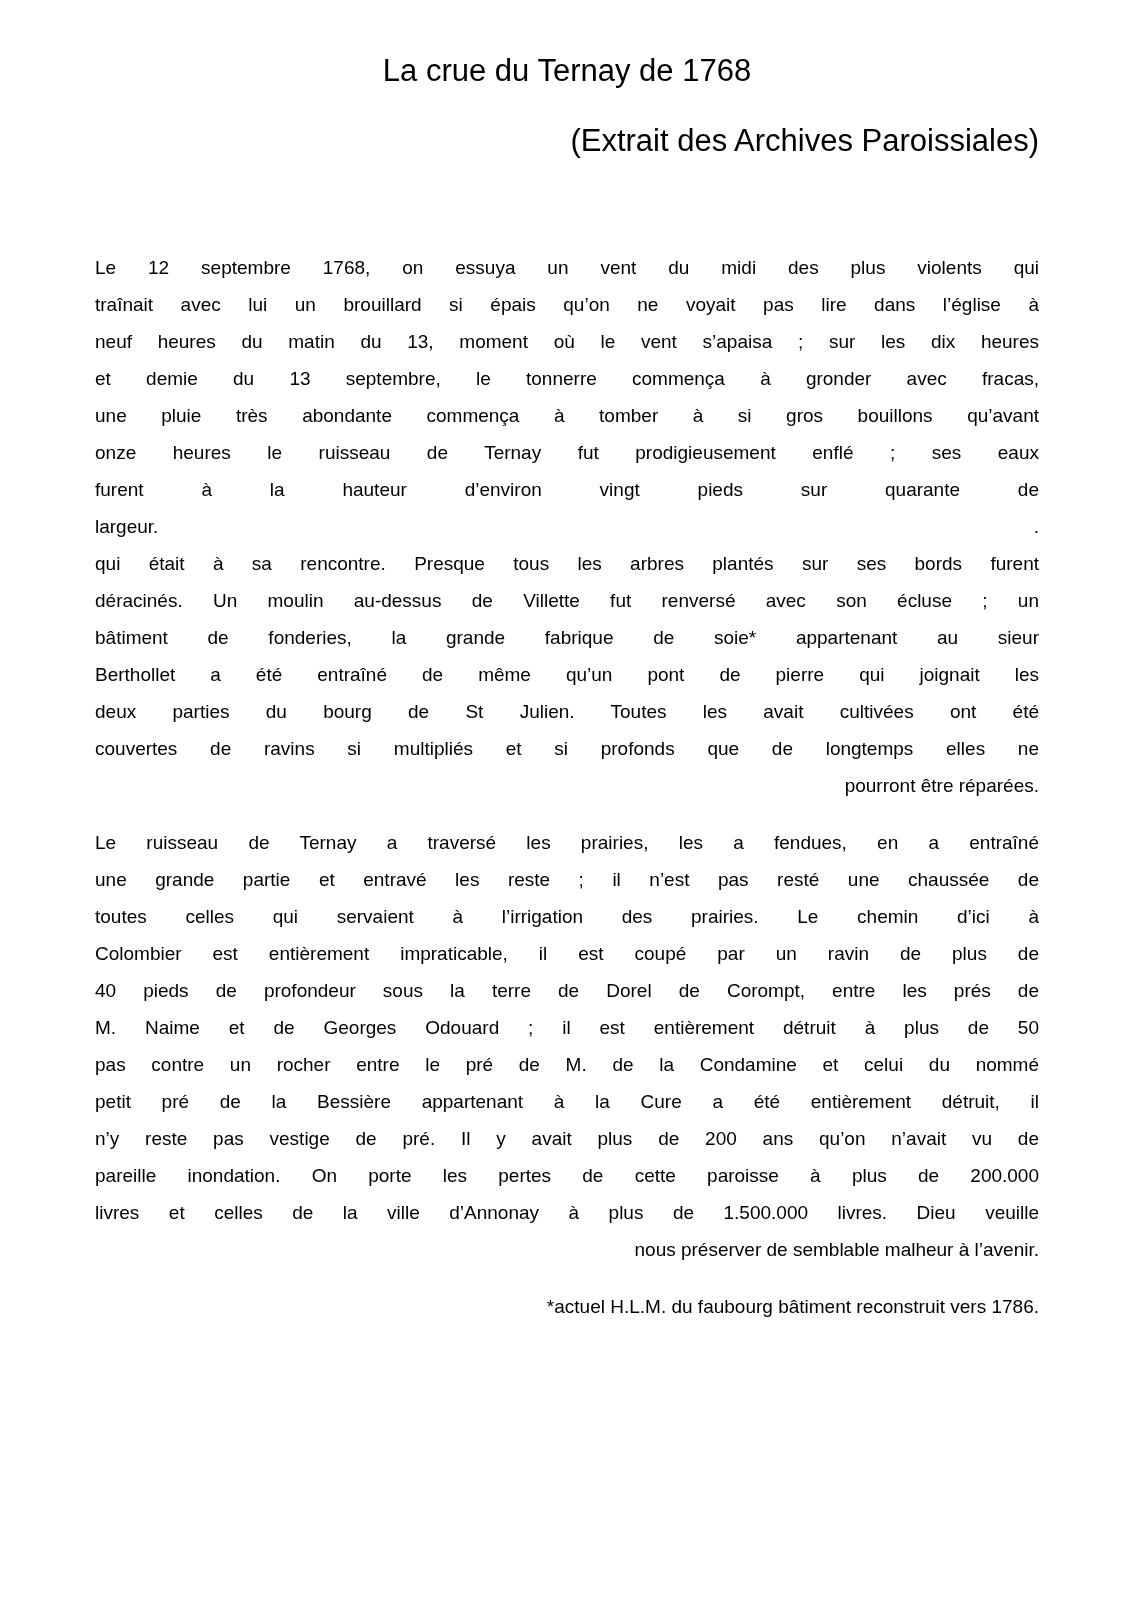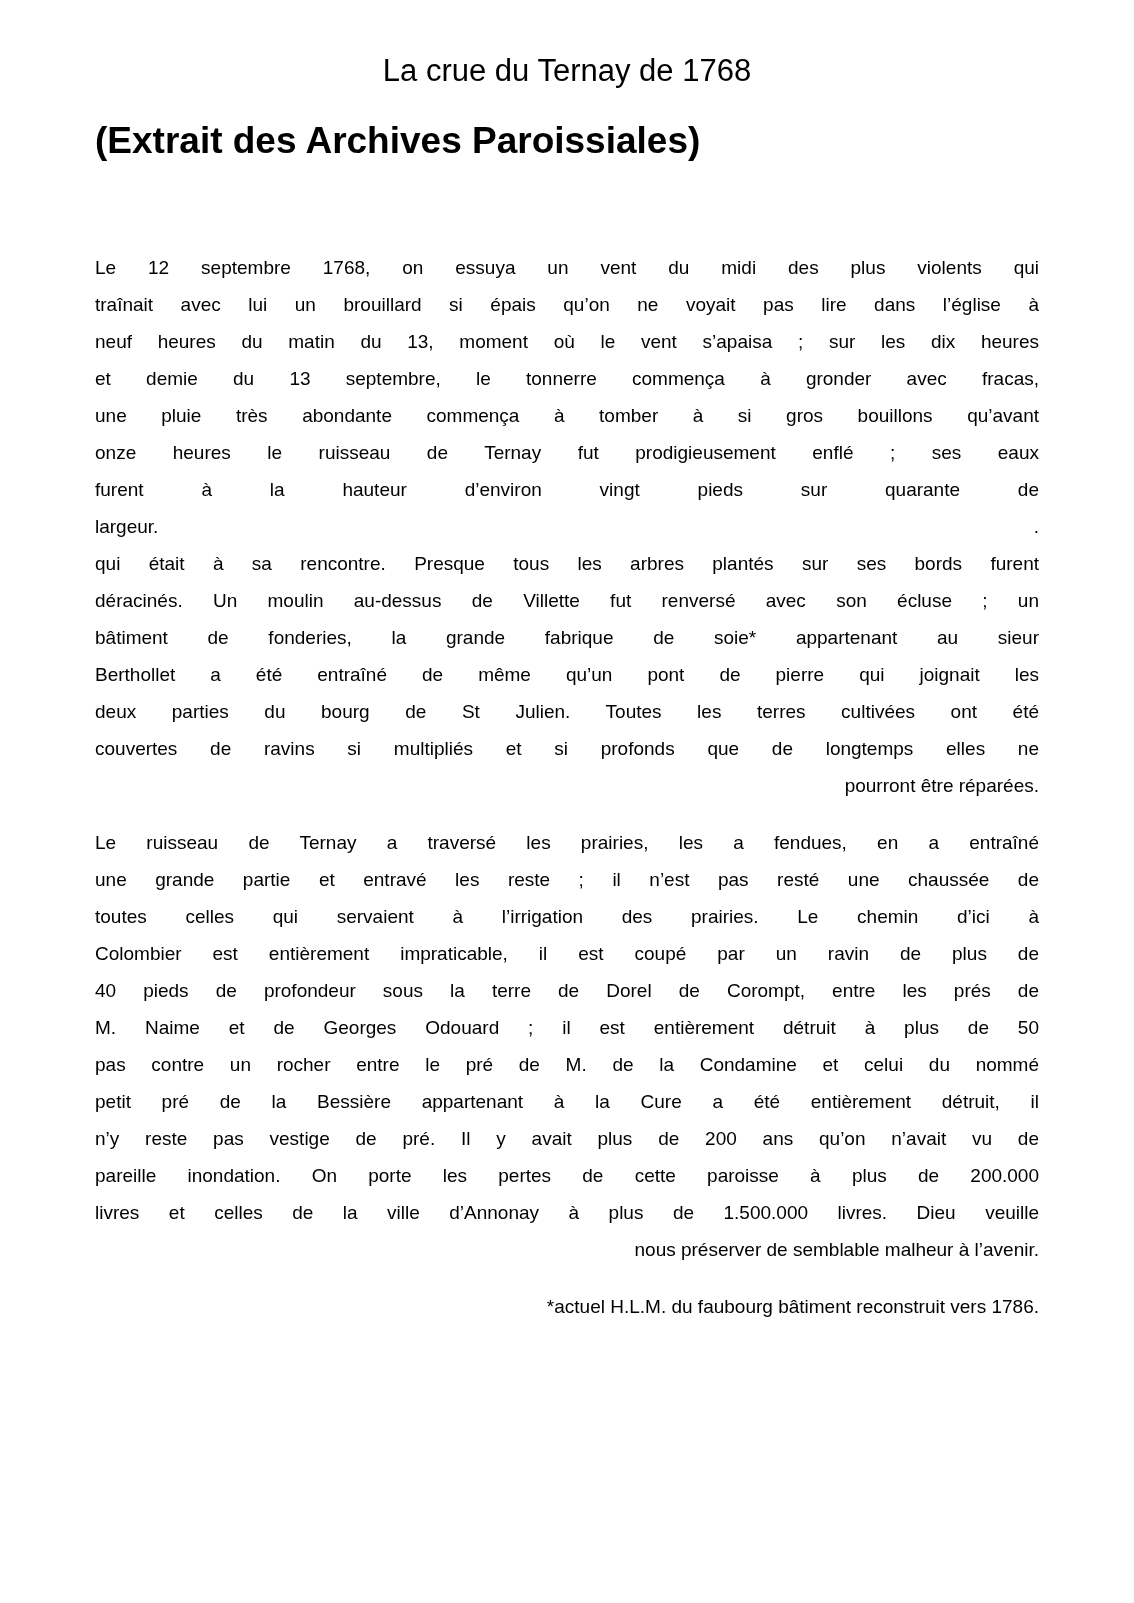--- a/index.html
+++ b/index.html
@@ -16,24 +16,24 @@
   }
   .doc-title {
     margin-top: 48px;
     font-size: 31px;
     line-height: 46px;
     text-align: center;
     font-weight: normal;
   }
   .doc-subtitle {
     margin-top: 24px;
-    font-size: 37px;
+    font-size: 31px;
     line-height: 46px;
-    text-align: left;
-    font-weight: bold;
+    text-align: right;
+    font-weight: normal;
   }
   .body-text {
     margin-top: 85px;
   }
   .paragraph { margin: 0; }
   .paragraph.gap { margin-top: 20px; }
   .line {
     font-size: 19px;
     line-height: 37px;
     height: 37px;
@@ -75,21 +75,21 @@
         <div class="line last split">
           <span>largeur.</span>
           <span>.</span>
         </div>
       </div>
       <div class="paragraph">
         <div class="line just">qui était à sa rencontre. Presque tous les arbres plantés sur ses bords furent</div>
         <div class="line just">déracinés. Un moulin au-dessus de Villette fut renversé avec son écluse ; un</div>
         <div class="line just">bâtiment de fonderies, la grande fabrique de soie* appartenant au sieur</div>
         <div class="line just">Berthollet a été entraîné de même qu’un pont de pierre qui joignait les</div>
-        <div class="line just">deux parties du bourg de St Julien. Toutes les terres cultivées ont été</div>
+        <div class="line just">deux parties du bourg de St Julien. Toutes les avait cultivées ont été</div>
         <div class="line just">couvertes de ravins si multipliés et si profonds que de longtemps elles ne</div>
         <div class="line last">pourront être réparées.</div>
       </div>
       <div class="paragraph gap">
         <div class="line just">Le ruisseau de Ternay a traversé les prairies, les a fendues, en a entraîné</div>
         <div class="line just">une grande partie et entravé les reste ; il n’est pas resté une chaussée de</div>
         <div class="line just">toutes celles qui servaient à l’irrigation des prairies. Le chemin d’ici à</div>
         <div class="line just">Colombier est entièrement impraticable, il est coupé par un ravin de plus de</div>
         <div class="line just">40 pieds de profondeur sous la terre de Dorel de Corompt, entre les prés de</div>
         <div class="line just">M. Naime et de Georges Odouard ; il est entièrement détruit à plus de 50</div>

